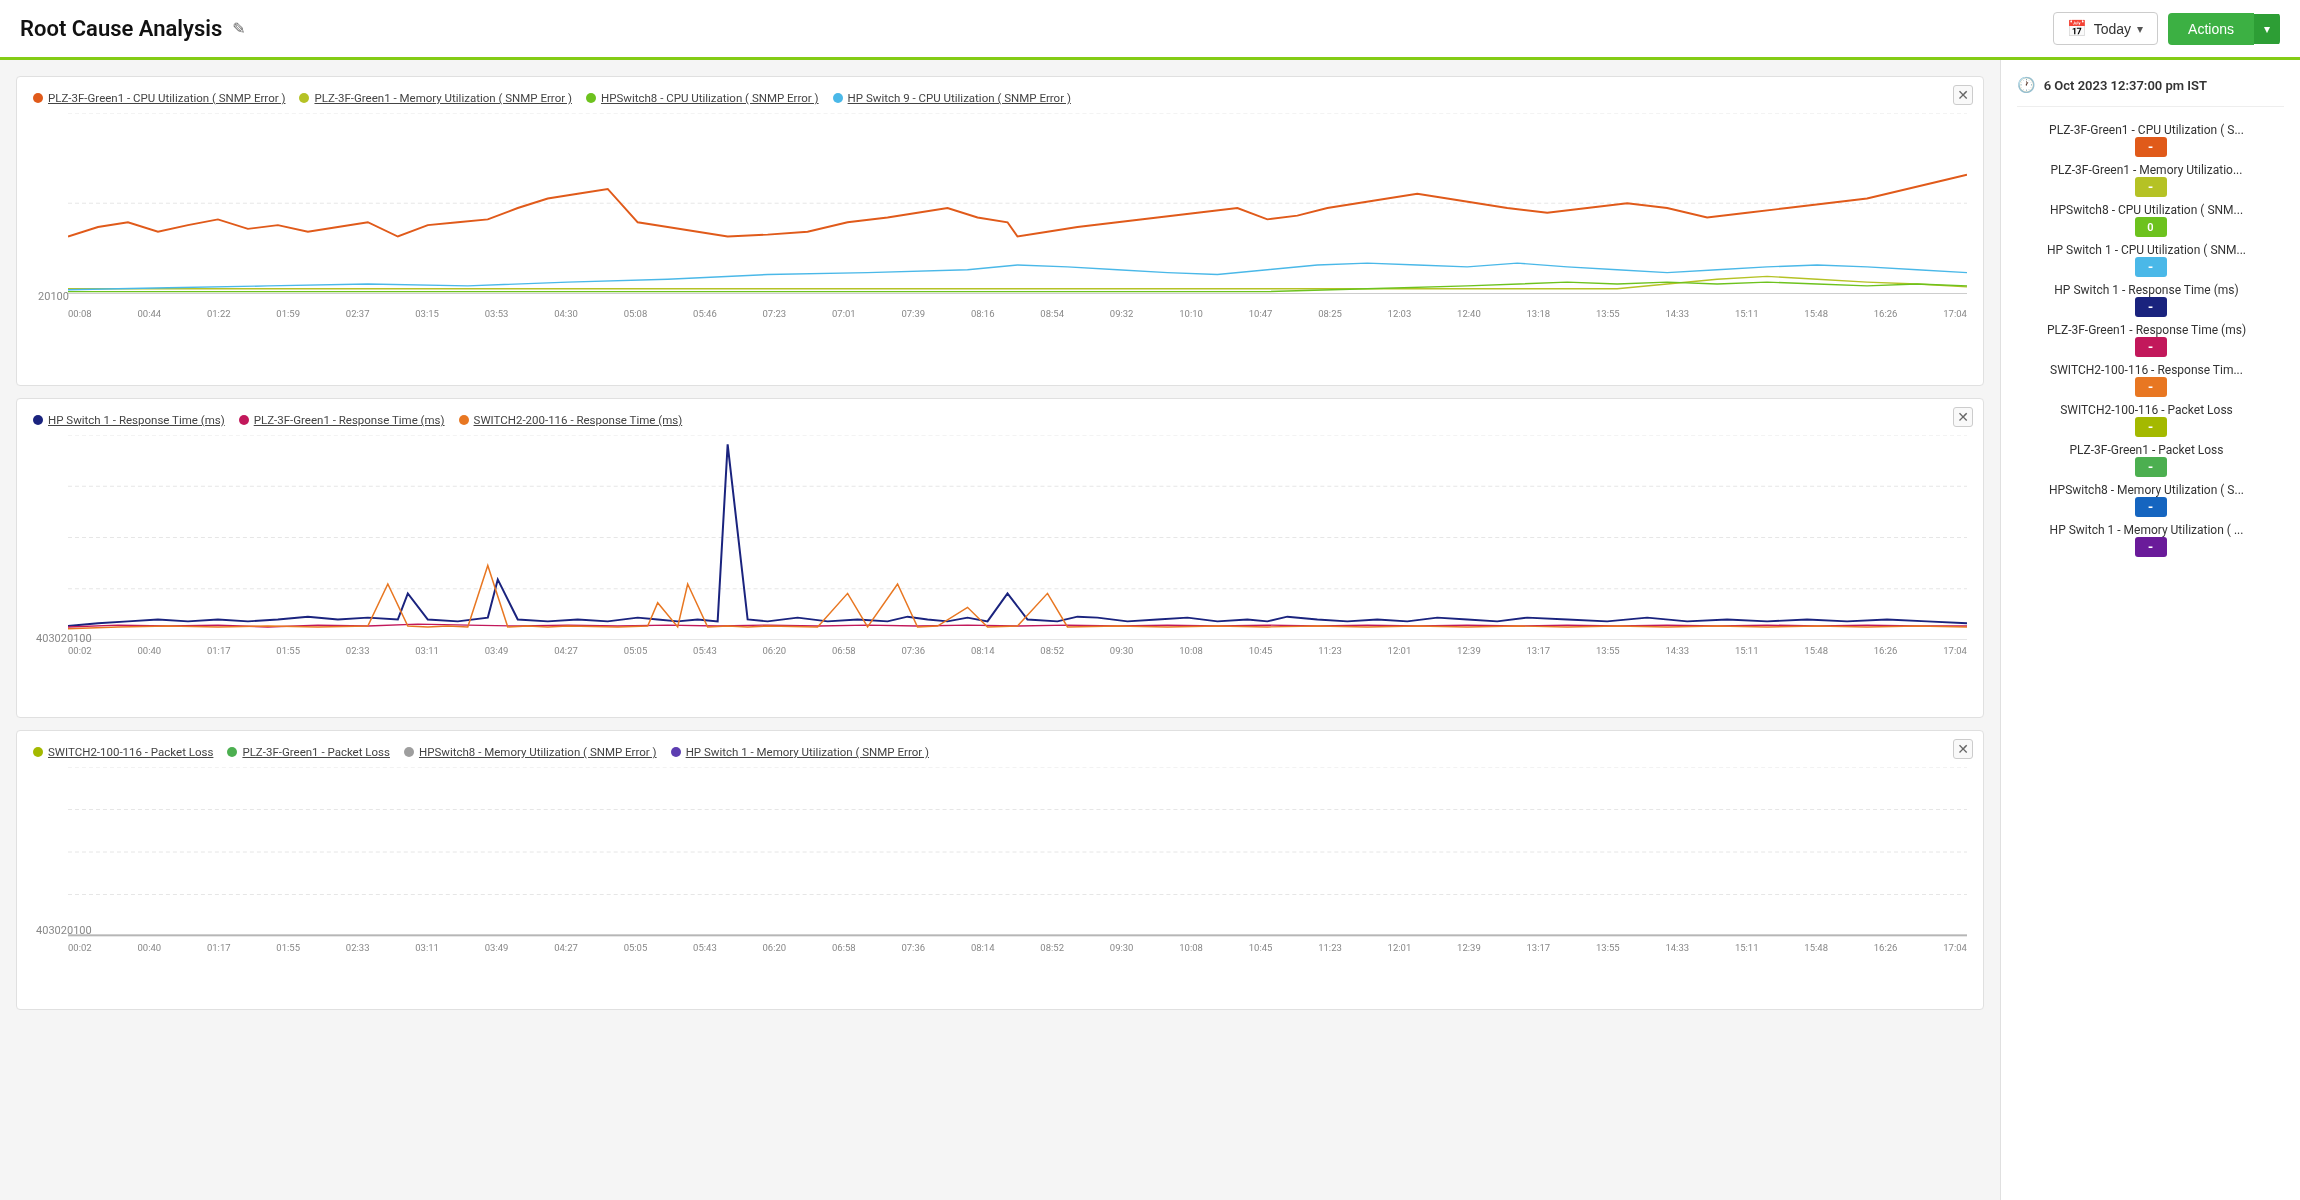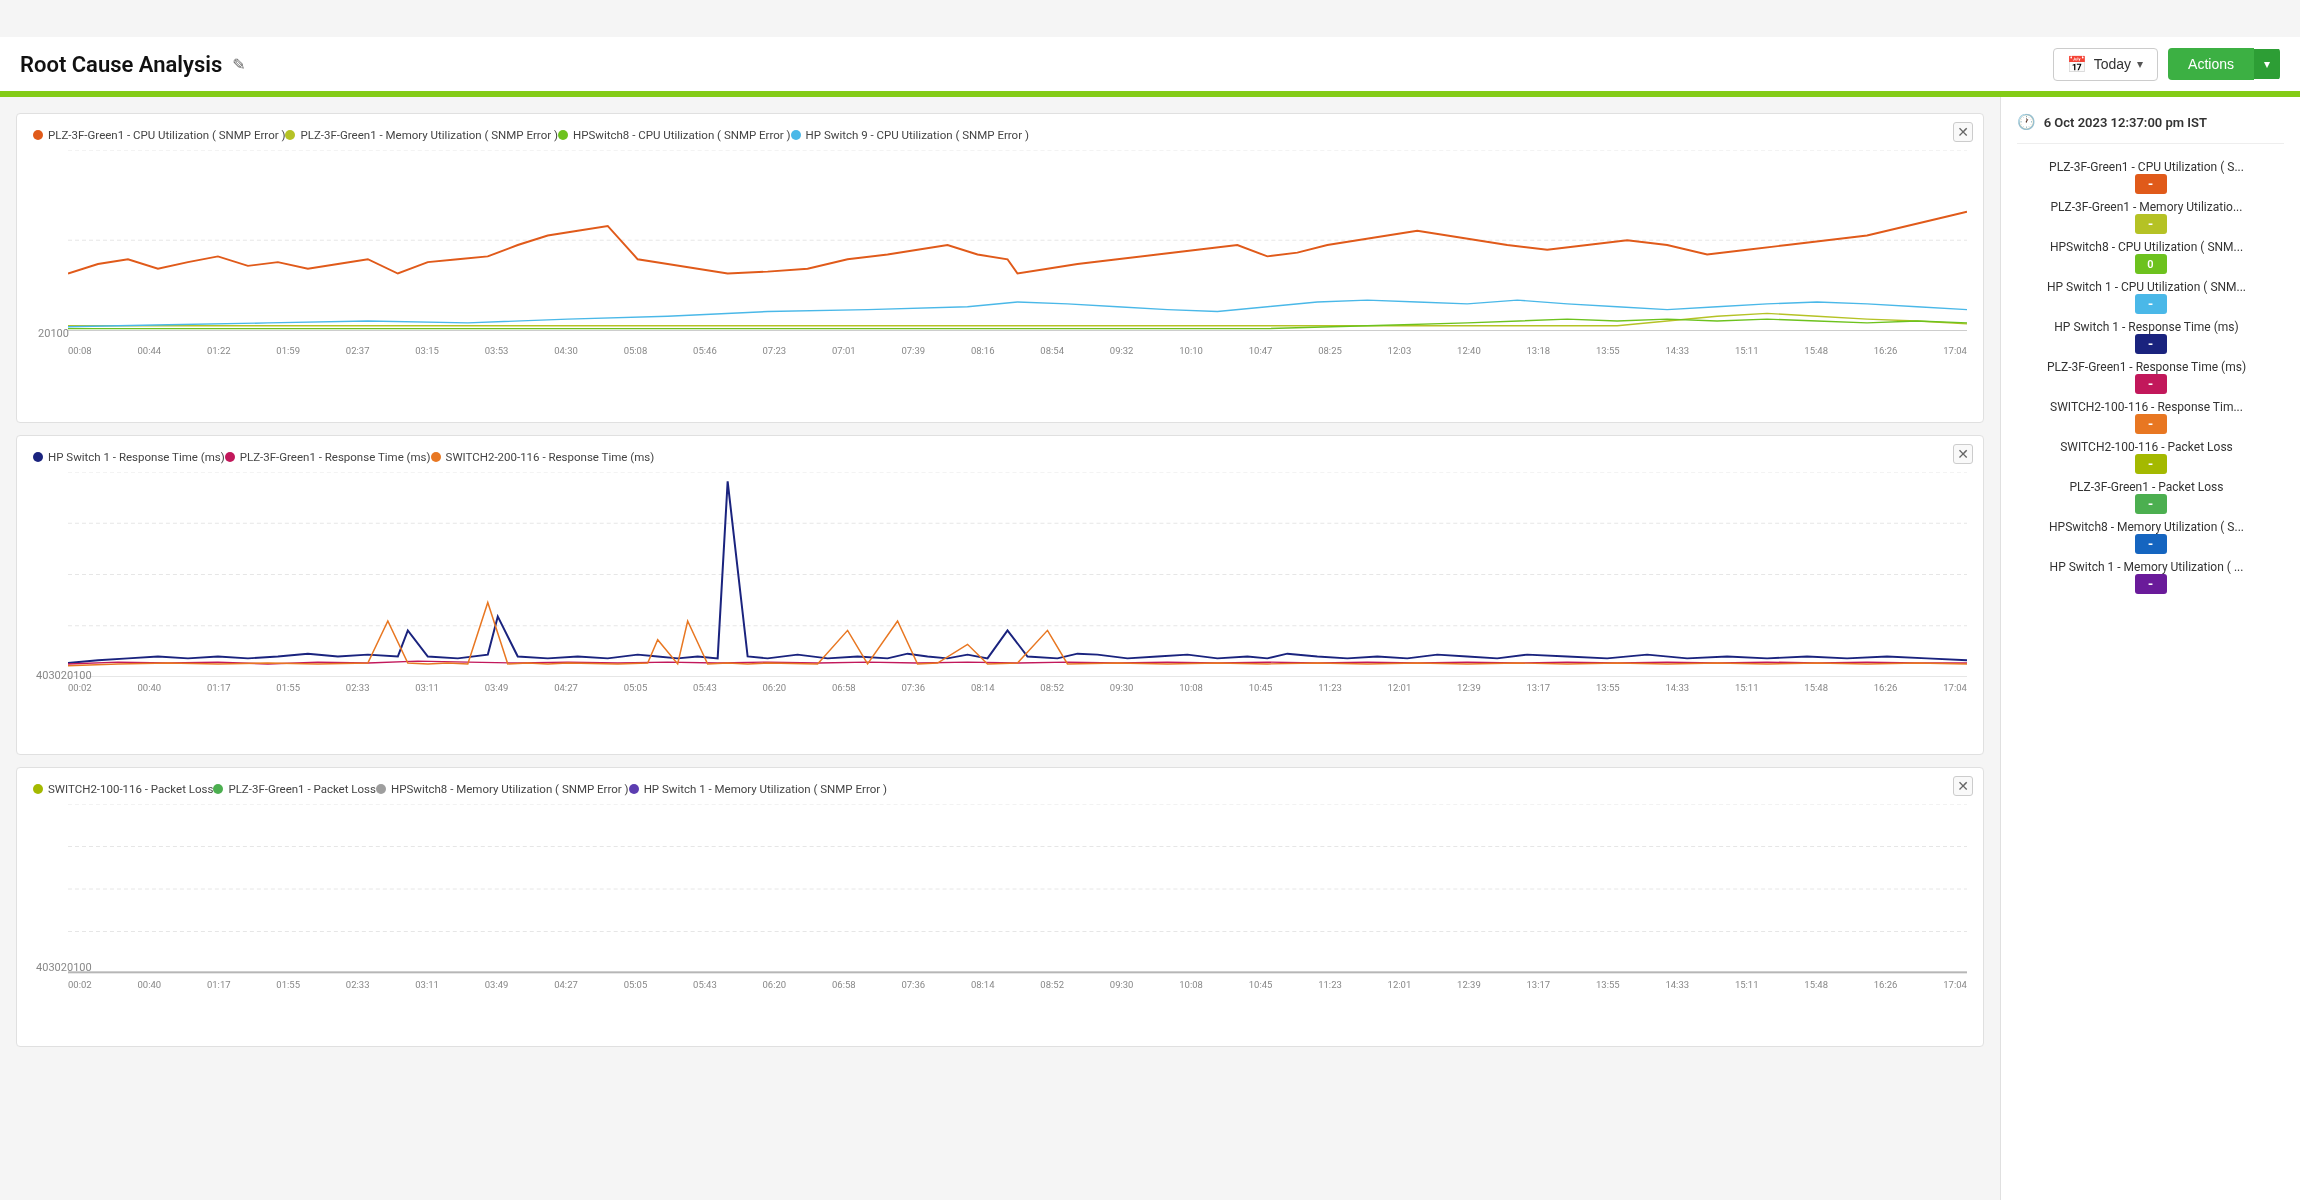--- a/index.html
+++ b/index.html
@@ -12,24 +12,23 @@
       overflow: hidden;
       display: flex;
       flex-direction: column;
     }
     .header {
       display: flex;
       align-items: center;
       justify-content: space-between;
       padding: 23px 20px;
       background: #fff;
-      border-bottom: 6px solid #84cc16;
+      border-bottom: 3px solid #84cc16;
       height: 60px;
       flex-shrink: 0;
-      margin-top: 37px;
     }
     .header-left {
       display: flex;
       align-items: center;
       gap: 10px;
     }
     .page-title {
       font-size: 22px;
       font-weight: 600;
       color: #111;
@@ -121,23 +120,25 @@
       display: flex;
       align-items: center;
       justify-content: center;
       border: 1px solid #ccc;
       border-radius: 3px;
       background: #f9f9f9;
     }
     .chart-legend {
       display: flex;
       flex-wrap: wrap;
+      gap: 14px;
       margin-bottom: 8px;
       font-size: 11.5px;
       color: #444;
+      text-decoration: underline;
     }
     .legend-item {
       display: flex;
       align-items: center;
       gap: 5px;
     }
     .legend-dot {
       width: 10px;
       height: 10px;
       border-radius: 50%;

